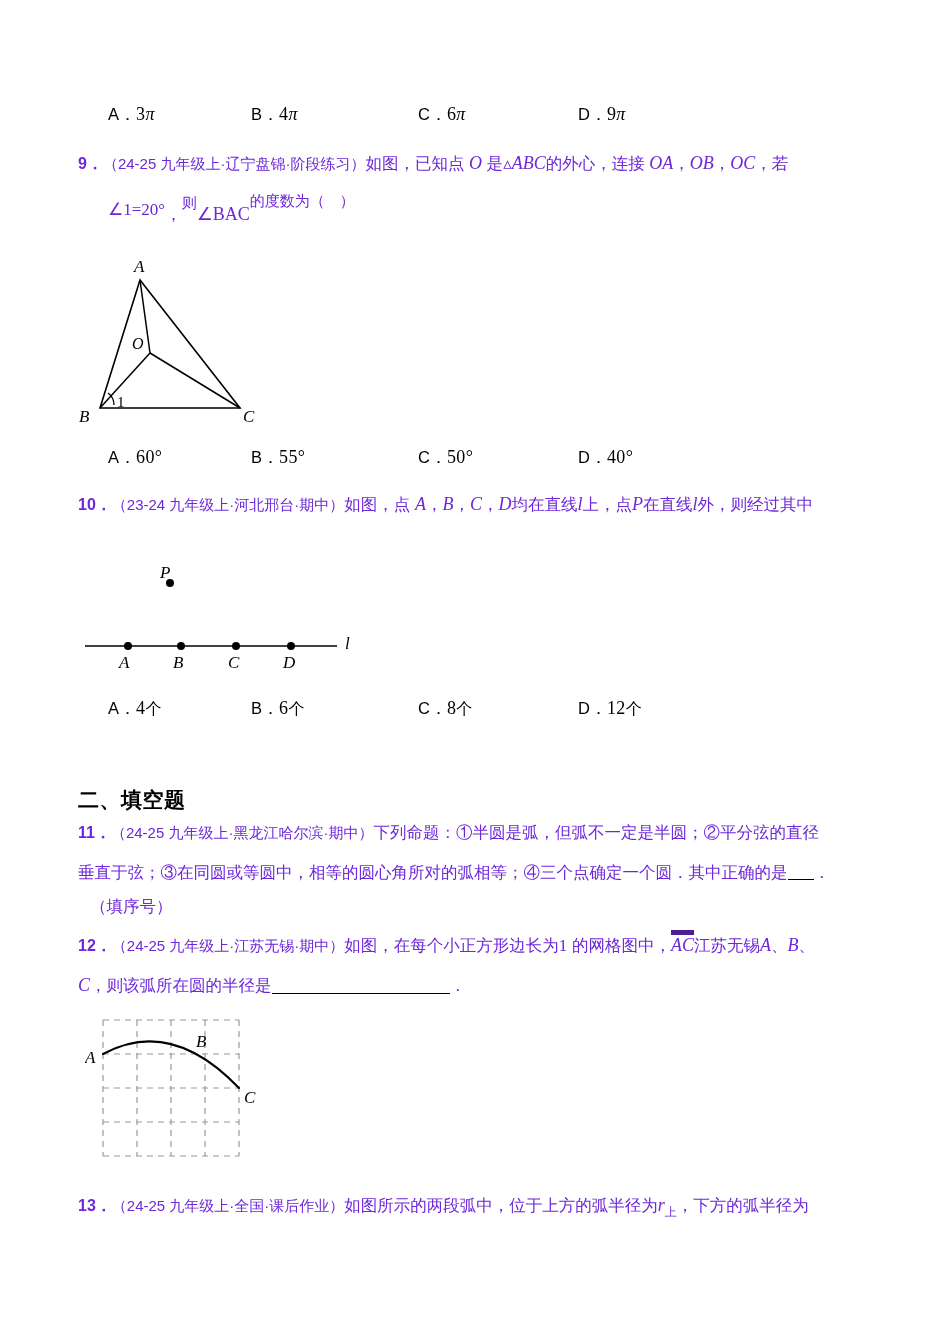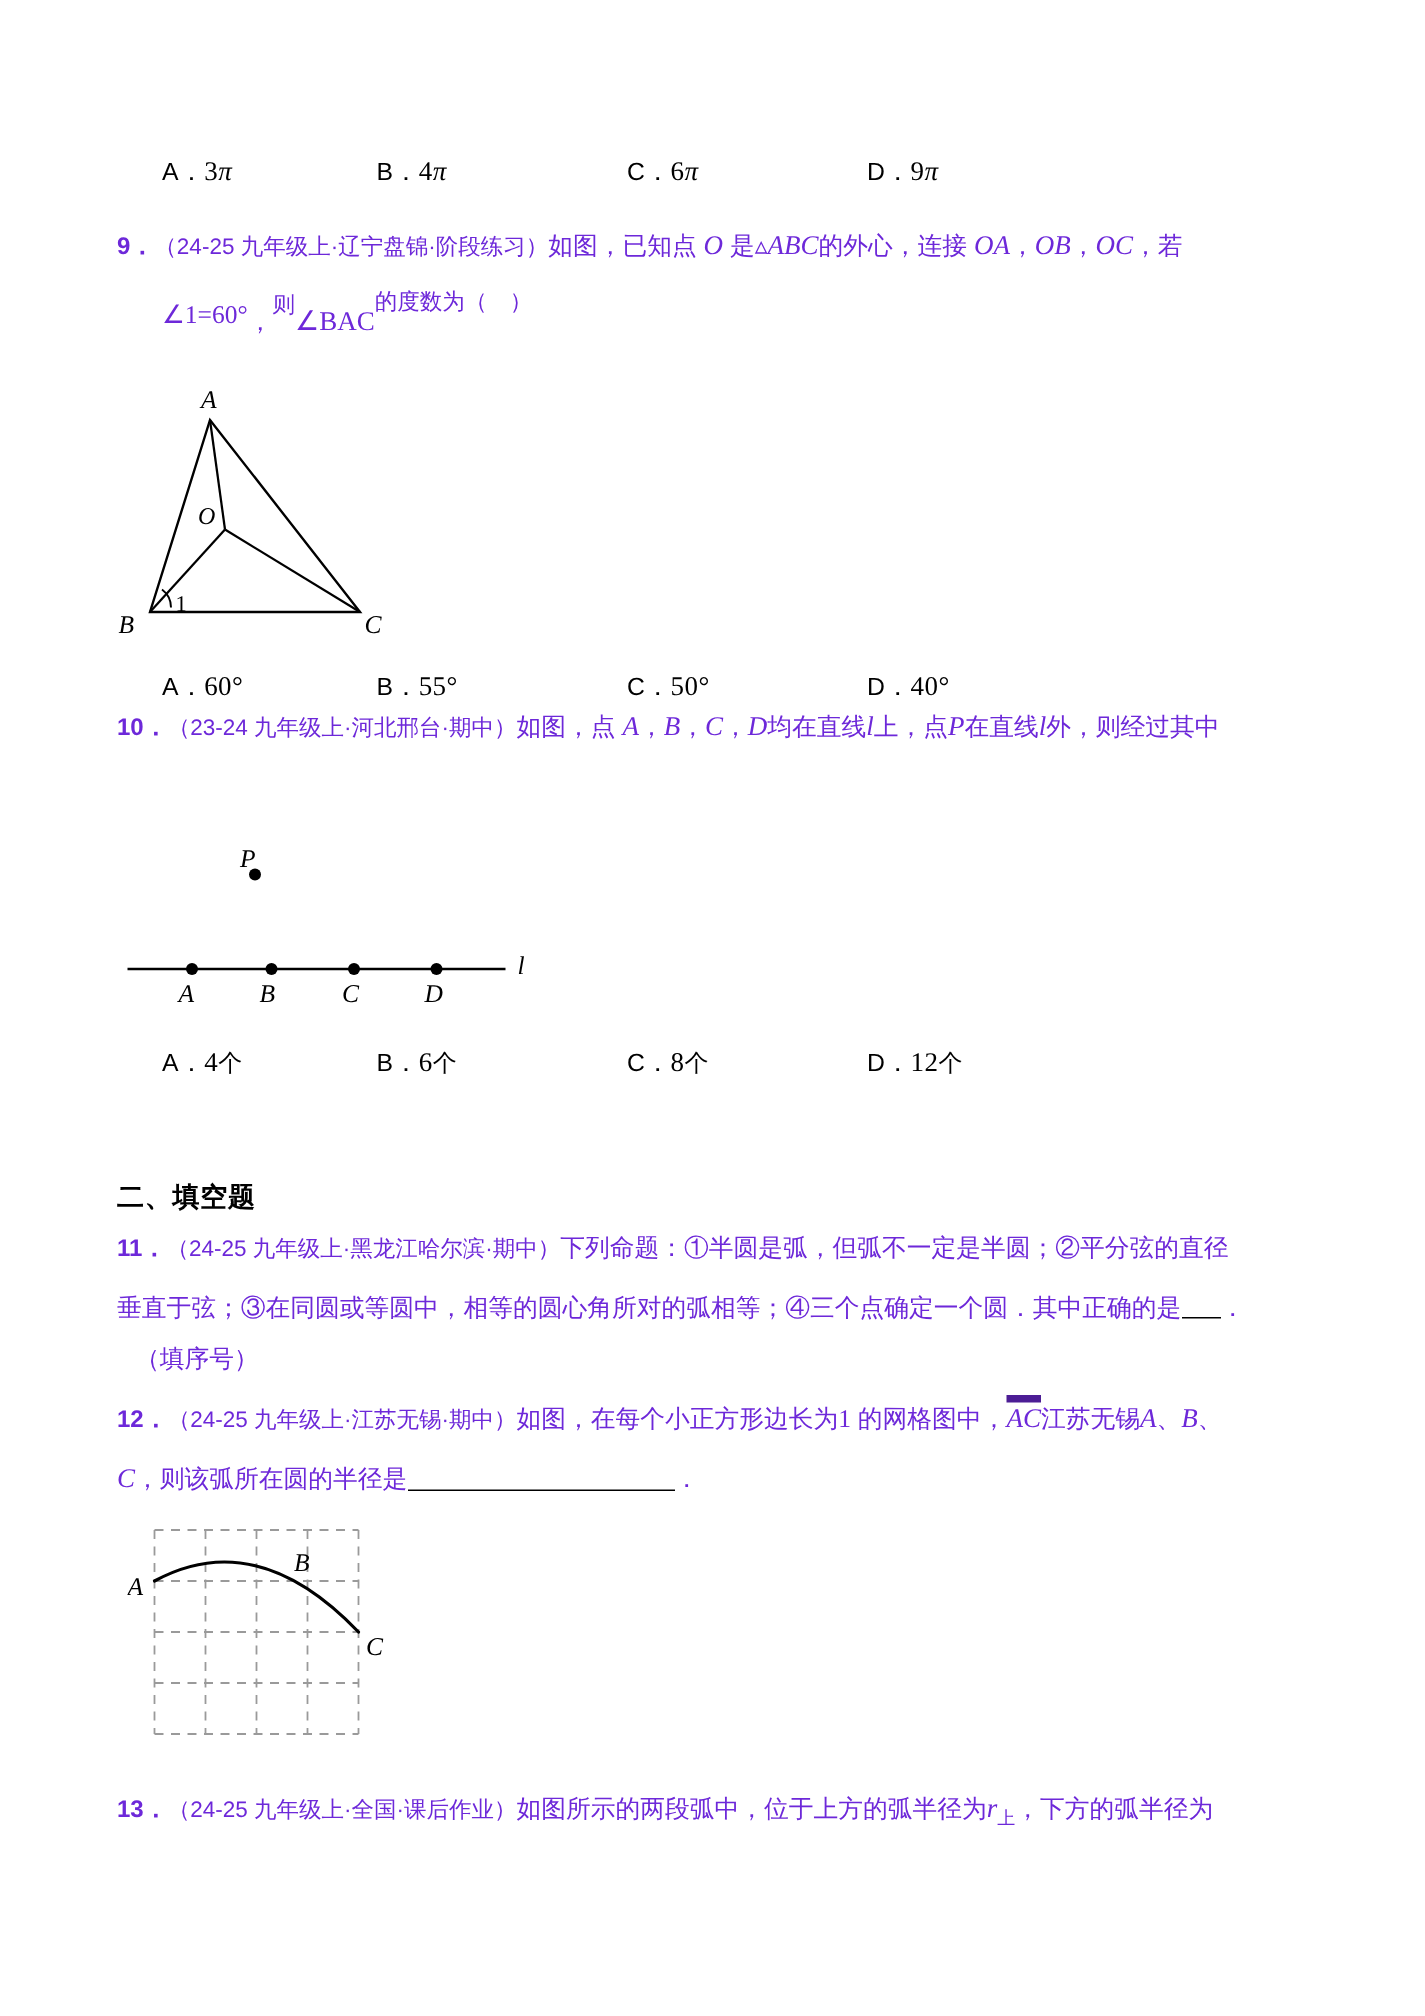--- a/index.html
+++ b/index.html
@@ -75,21 +75,21 @@
     font-size: 18px;
   }
   .num { font-family: "Liberation Serif", serif; font-size: 17px; }
 
   
   .section-head {
     position: absolute;
     left: 78px;
     font-family: "Liberation Sans", sans-serif;
     font-weight: bold;
-    font-size: 18px;
+    font-size: 21px;
     letter-spacing: 0.5px;
   }
 
   
   .blank-short {
     display: inline-block;
     width: 26px;
     border-bottom: 1.5px solid #000;
     vertical-align: -2px;
   }
@@ -124,21 +124,21 @@
     <span class="opt o-d">
       <span class="lbl">D．</span><span class="val">9</span><span class="pi">π</span>
     </span>
   </div>
 
   <div class="q" style="top:143px;">
     <span class="qnum">9．</span><span class="src">（24-25 九年级上·辽宁盘锦·阶段练习）</span><span class="cn">如图，已知点 </span><span class="it">O</span><span class="cn"> 是</span><span class="num">▵</span><span class="it">ABC</span><span class="cn">的外心，连接 </span><span class="it">OA</span><span class="cn">，</span><span class="it">OB</span><span class="cn">，</span><span class="it">OC</span><span class="cn">，若</span>
   </div>
 
   <div class="q" style="top:195px; line-height:28px;">
-    <span style="margin-left:30px;" class="num">∠1=60</span><span class="num">°</span><span class="cn lowered">，</span><span class="sup-cn">则</span><span class="num lowered" style="font-size:18px;">∠BAC</span><span class="cn" style="position:relative; top:-9px; font-size:15px;">的度数为（　）</span>
+    <span style="margin-left:30px;" class="num">∠1=20</span><span class="num">°</span><span class="cn lowered">，</span><span class="sup-cn">则</span><span class="num lowered" style="font-size:18px;">∠BAC</span><span class="cn" style="position:relative; top:-9px; font-size:15px;">的度数为（　）</span>
   </div>
 
   <div class="fig" style="left:70px; top:250px;">
     <svg width="220" height="180" viewBox="0 0 220 180">
 
       <polygon points="70,30 30,158 170,158" fill="none" stroke="#000" stroke-width="1.6"></polygon>
 
       <line x1="70" y1="30" x2="80" y2="103" stroke="#000" stroke-width="1.5"></line>
       <line x1="80" y1="103" x2="30" y2="158" stroke="#000" stroke-width="1.5"></line>
       <line x1="80" y1="103" x2="170" y2="158" stroke="#000" stroke-width="1.5"></line>
@@ -161,21 +161,21 @@
       <span class="lbl">B．</span><span class="val">55°</span>
     </span>
     <span class="opt o-c">
       <span class="lbl">C．</span><span class="val">50°</span>
     </span>
     <span class="opt o-d">
       <span class="lbl">D．</span><span class="val">40°</span>
     </span>
   </div>
 
-  <div class="q" style="top:464px;">
+  <div class="q" style="top:484px;">
     <span class="qnum">10．</span><span class="src">（23-24 九年级上·河北邢台·期中）</span><span class="cn">如图，点 </span><span class="it">A</span><span class="cn">，</span><span class="it">B</span><span class="cn">，</span><span class="it">C</span><span class="cn">，</span><span class="it">D</span><span class="cn">均在直线</span><span class="it">l</span><span class="cn">上，点</span><span class="it">P</span><span class="cn">在直线</span><span class="it">l</span><span class="cn">外，则经过其中</span>
   </div>
 
 
   <div class="fig" style="left:80px; top:556px;">
     <svg width="300" height="120" viewBox="0 0 300 120">
 
       <circle cx="90" cy="27" r="4" fill="#000"></circle>
       <text x="80" y="22" font-family="Liberation Serif, serif" font-style="italic" font-size="17" fill="#000">P</text>
 

